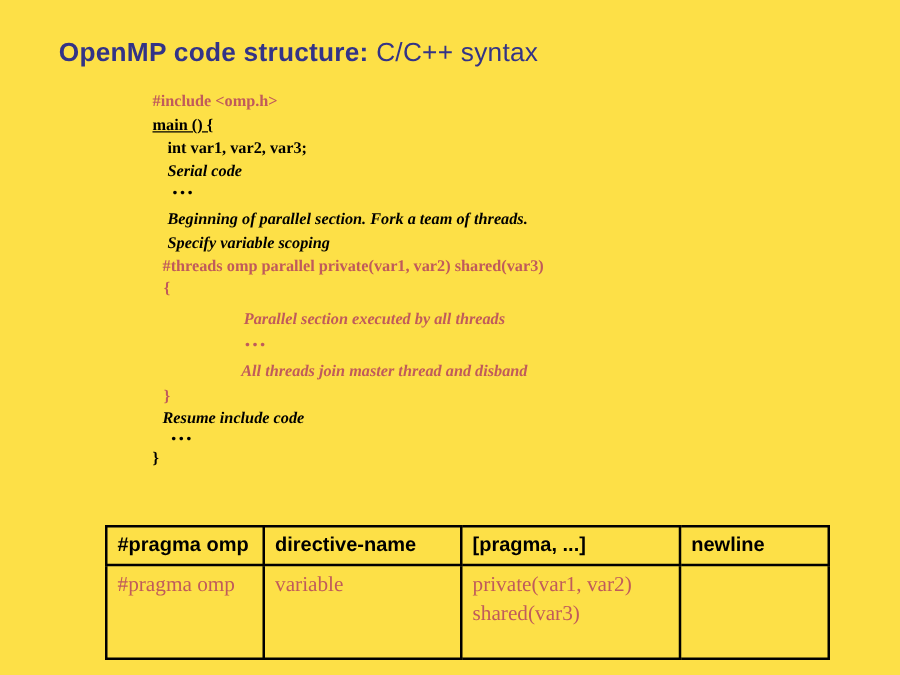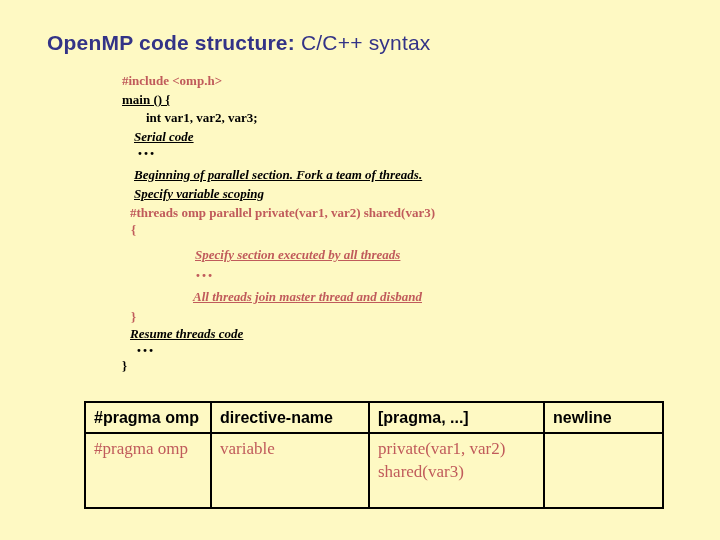--- a/index.html
+++ b/index.html
@@ -1,20 +1,20 @@
 <!DOCTYPE html>
 <html><head>
 <meta charset="utf-8">
 <style>
   html, body { margin: 0; padding: 0; background: #fff; }
   #slide {
     position: relative;
     width: 720px;
     height: 540px;
-    background: #fef9c3;
+    background: #fde047;
     overflow: hidden;
     font-family: "Liberation Sans", sans-serif;
   }
 
   
   .title {
     position: absolute;
     left: 47px;
     top: 31px;
     font-size: 21px;
@@ -28,32 +28,32 @@
   .cl {
     position: absolute;
     font-family: "Liberation Serif", serif;
     font-weight: bold;
     font-size: 13px;
     line-height: 19px;
     color: #000000;
     white-space: pre;
   }
   .cl.red { color: #c05b5b; }
-  .cl.it { font-style: italic; text-decoration: underline; }
+  .cl.it { font-style: italic; }
   .cl.dots {
     font-size: 18px;
     letter-spacing: 2px;
     line-height: 19px;
   }
 
   
   table.syntax {
     position: absolute;
     left: 84px;
-    top: 401px;
+    top: 420px;
     width: 578px;
     border-collapse: collapse;
     table-layout: fixed;
   }
   table.syntax td {
     border: 2px solid #000000;
     padding: 2px 6px 2px 8px;
     overflow: hidden;
   }
   tr.thead td {
@@ -77,32 +77,32 @@
 </style>
 </head>
 <body>
 
 <div id="slide">
 
   <div class="title"><span class="tb">OpenMP code structure:</span><span> C/C++ syntax</span></div>
 
   <div class="cl red" style="top:71px;  left:122px;">#include &lt;omp.h&gt;</div>
   <div class="cl" style="top:90px;  left:122px;text-decoration:underline;">main () {</div>
-  <div class="cl" style="top:108px; left:146px;">int var1, var2, var3;</div>
+  <div class="cl" style="top:108px; left:134px;">int var1, var2, var3;</div>
   <div class="cl it" style="top:127px; left:134px;">Serial code</div>
   <div class="cl dots" style="top:140px; left:137px;">…</div>
   <div class="cl it" style="top:184px; left:134px;">Specify variable scoping</div>
   <div class="cl it" style="top:165px; left:134px;">Beginning of parallel section. Fork a team of threads.</div>
   <div class="cl red" style="top:203px; left:130px;">#threads omp parallel private(var1, var2) shared(var3)</div>
   <div class="cl red" style="top:220px; left:131px;">{</div>
-  <div class="cl red it" style="top:245px; left:195px;">Specify section executed by all threads</div>
+  <div class="cl red it" style="top:245px; left:195px;">Parallel section executed by all threads</div>
   <div class="cl red dots" style="top:262px; left:195px;">…</div>
   <div class="cl red it" style="top:287px; left:193px;">All threads join master thread and disband</div>
   <div class="cl red" style="top:307px; left:131px;">}</div>
-  <div class="cl it" style="top:324px; left:130px;">Resume threads code</div>
+  <div class="cl it" style="top:324px; left:130px;">Resume include code</div>
   <div class="cl dots" style="top:337px; left:136px;">…</div>
   <div class="cl" style="top:356px; left:122px;">}</div>
 
   <table class="syntax">
     <colgroup>
       <col style="width:126px">
       <col style="width:158px">
       <col style="width:175px">
       <col style="width:119px">
     </colgroup>

